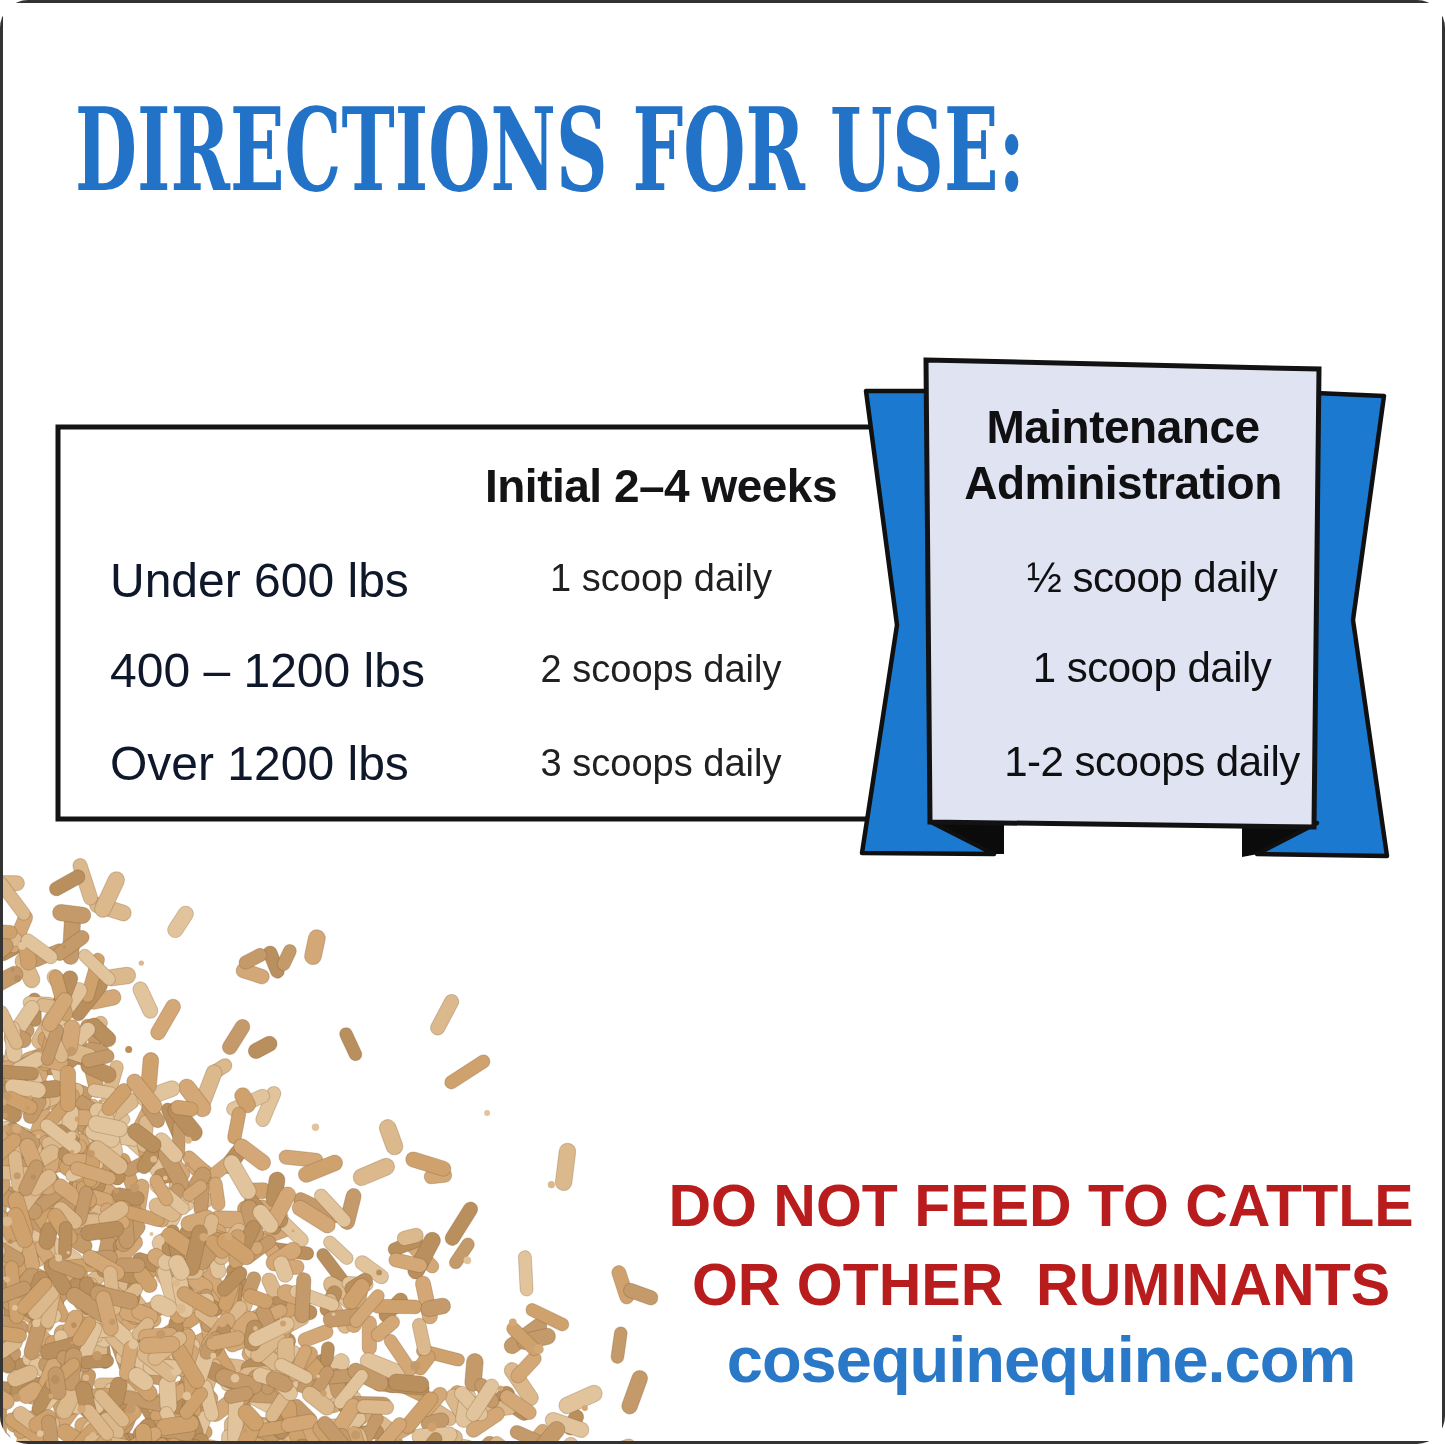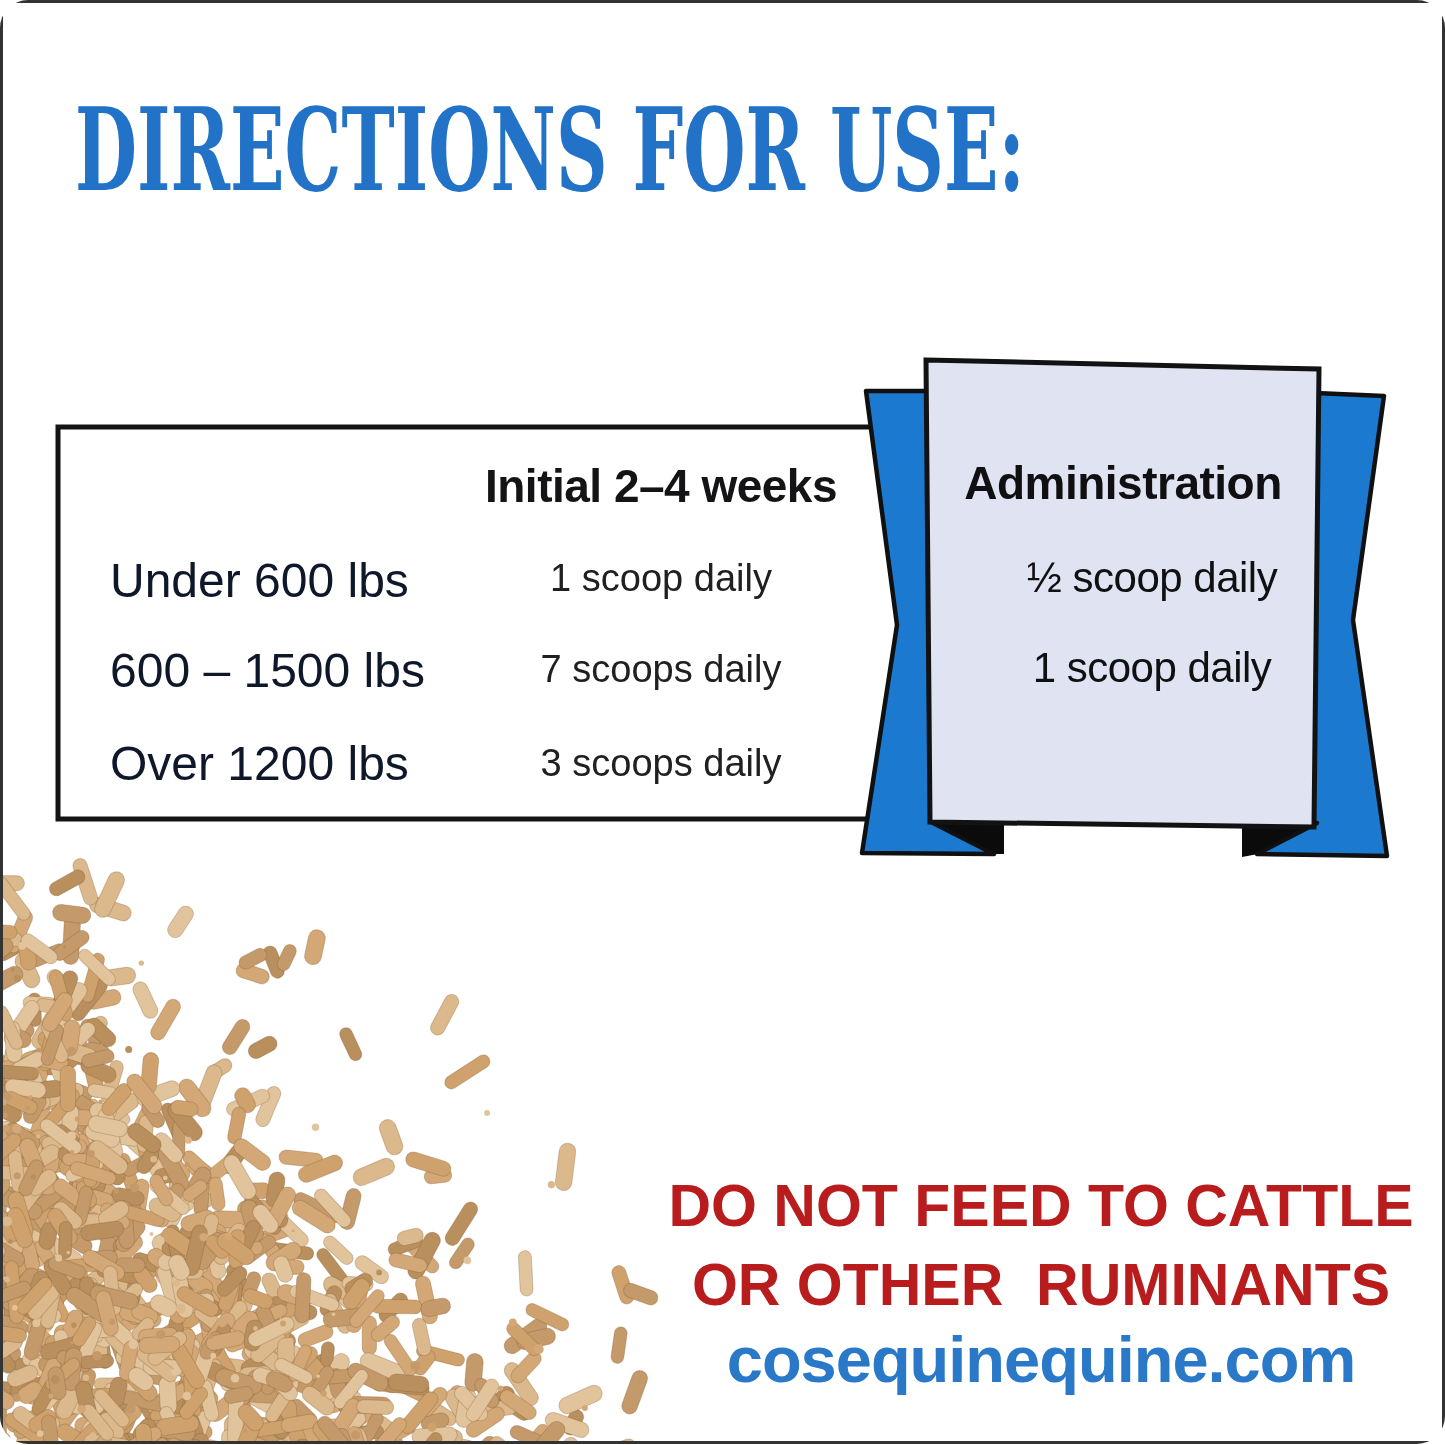--- a/index.html
+++ b/index.html
@@ -1122,30 +1122,31 @@
     <path class="wing" d="M 1384 396 L 1248 390 L 1248 818 L 1317 823 L 1257 854 L 1387 856 L 1353 620 Z"></path>
 
     <polygon class="panel" points="926,360 1319,369 1314,827 930,822"></polygon>
 
     <text class="heading-text" x="75" y="190" textLength="950" lengthAdjust="spacingAndGlyphs">DIRECTIONS FOR USE:</text>
   </svg>
 
   <div class="abs ctr tbl-header">Initial 2–4 weeks</div>
 
   <div class="abs vctr tbl-weight row-y1">Under 600 lbs</div>
-  <div class="abs vctr tbl-weight row-y2">600 – 1500 lbs</div>
+  <div class="abs vctr tbl-weight row-y2">400 – 1200 lbs</div>
   <div class="abs vctr tbl-weight row-y3">Over 1200 lbs</div>
 
   <div class="abs ctr tbl-value val-y1">1 scoop daily</div>
-  <div class="abs ctr tbl-value val-y2">7 scoops daily</div>
+  <div class="abs ctr tbl-value val-y2">2 scoops daily</div>
   <div class="abs ctr tbl-value val-y3">3 scoops daily</div>
 
-  <div class="abs ribbon-title"><br><span>Administration</span></div>
+  <div class="abs ribbon-title"><span>Maintenance</span><br><span>Administration</span></div>
 
   <div class="abs ctr ribbon-value rib-y1">½ scoop daily</div>
   <div class="abs ctr ribbon-value rib-y2">1 scoop daily</div>
+  <div class="abs ctr ribbon-value rib-y3">1-2 scoops daily</div>
 
   <div class="abs ctr warn warn1">DO NOT FEED TO CATTLE</div>
   <div class="abs ctr warn warn2">OR OTHER  RUMINANTS</div>
   <div class="abs ctr site">cosequinequine.com</div>
 
   <div class="frame"></div>
 </div>
 
 </body></html>

